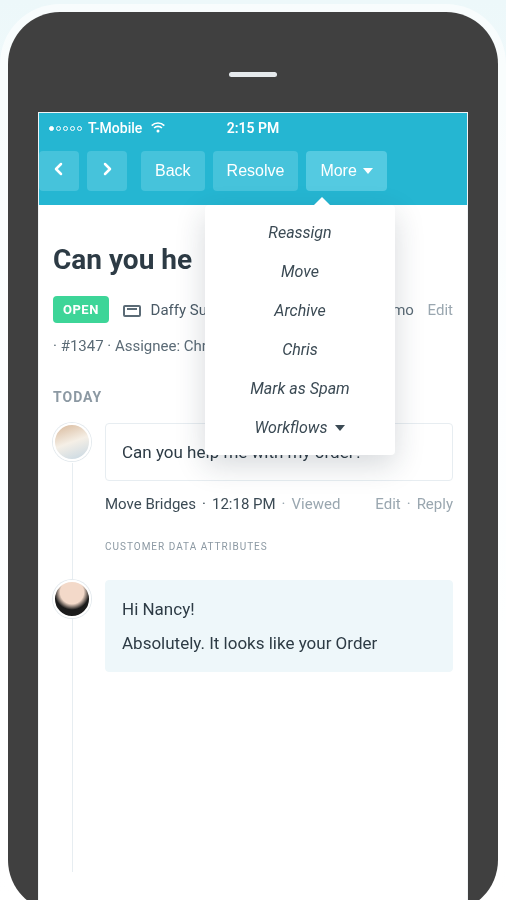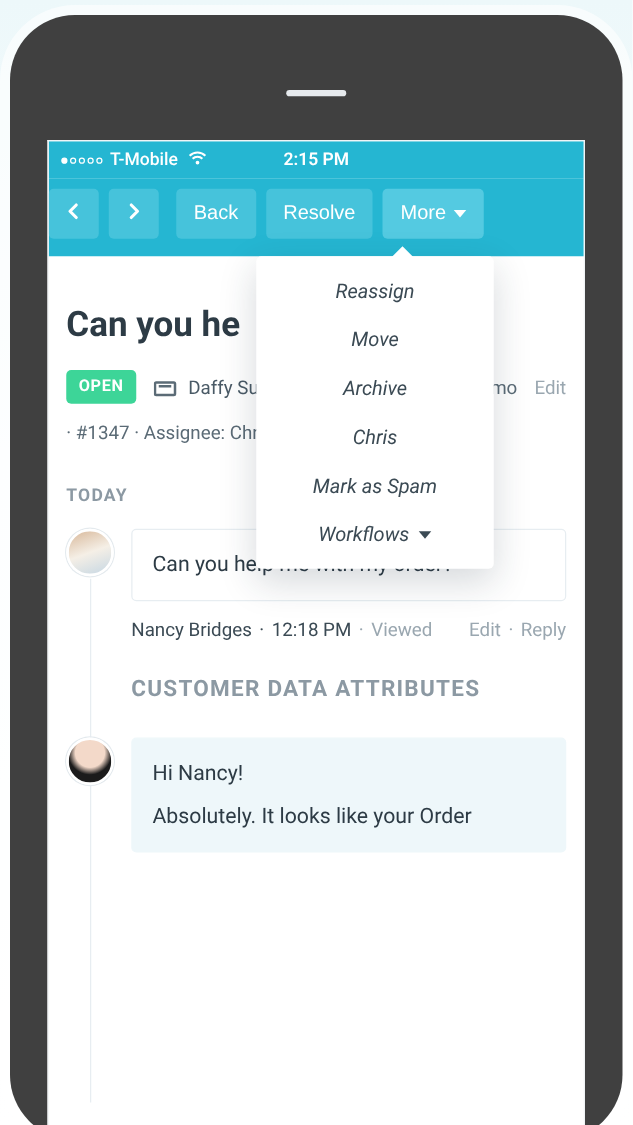--- a/index.html
+++ b/index.html
@@ -176,21 +176,21 @@
     color: #3b4a54;
     display:flex; align-items:center; gap: 6px;
   }
   .msgmeta .muted { color:#9aa7b0; }
   .msgmeta .spacer { flex:1; }
   .msgmeta .action { color:#9aa7b0; cursor:pointer; }
   .msgmeta .dot { color:#9aa7b0; }
 
   .section-label {
     margin-top: 28px;
-    color:#8c99a3; font-weight:700; letter-spacing:1px; font-size:18px;
+    color:#8c99a3; font-weight:400; letter-spacing:1px; font-size:10px;
   }
   .databox {
     margin-top: 14px;
     background: #f4f7f9;
     border-radius: 3px;
     padding: 22px 18px;
     font-family: "Menlo","Consolas",monospace;
     font-size: 15px;
     line-height: 1.9;
     color: #5b6b76;
@@ -306,21 +306,21 @@
       <div class="daylabel">TODAY</div>
 
       <div class="thread">
         <div class="vline"></div>
 
         <div class="msg">
           <div class="avatar nancy"></div>
           <div class="msgcol">
             <div class="bubble">Can you help me with my order?</div>
             <div class="msgmeta">
-              <span>Nancy Bridges</span>
+              <span>Move Bridges</span>
               <span>·</span>
               <span>12:18 PM</span>
               <span class="muted">·</span>
               <span class="muted">Viewed</span>
               <span class="spacer"></span>
               <span class="action">Edit</span>
               <span class="dot">·</span>
               <span class="action">Reply</span>
             </div>
 

